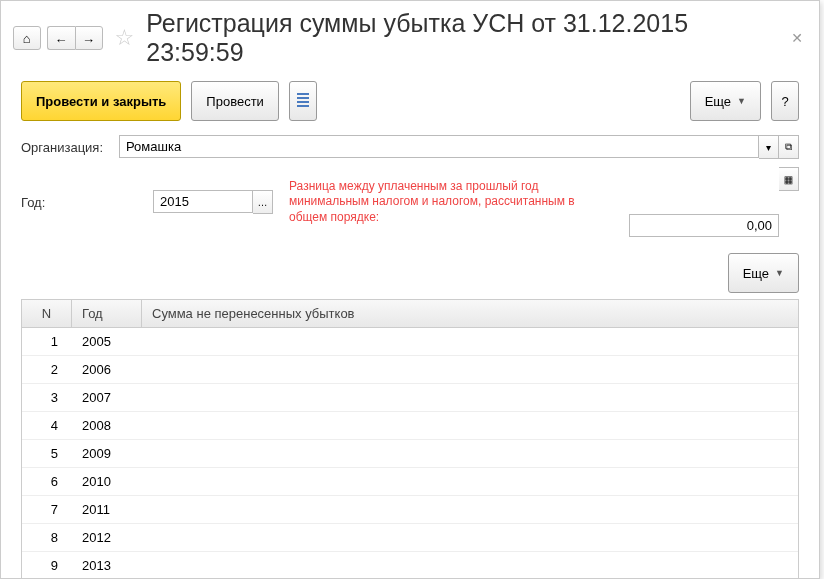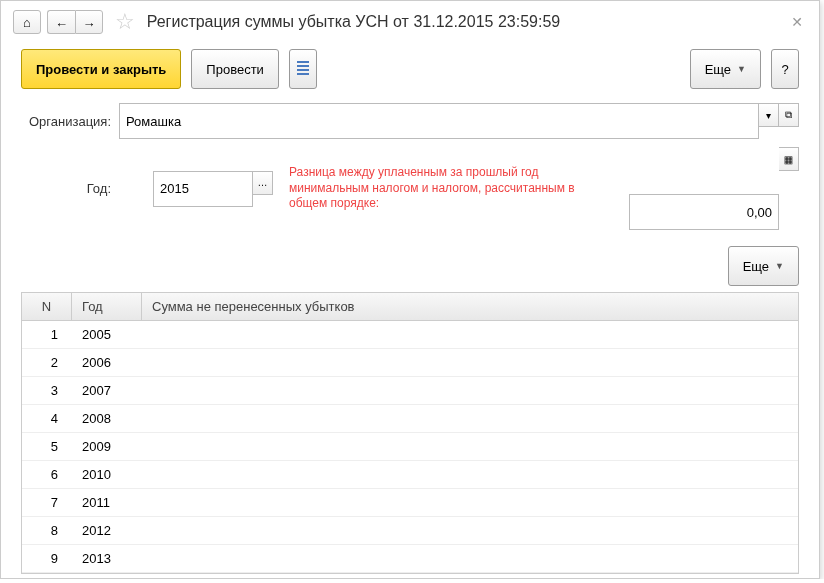--- a/index.html
+++ b/index.html
@@ -4,36 +4,36 @@
 <style>
 * { box-sizing: border-box; margin: 0; padding: 0; }
 body { font-family: Arial, sans-serif; font-size: 13px; background: #fff; }
 .window { width: 824px; height: 583px; position: relative; border: 1px solid #ccc; }
 
 .titlebar { display: flex; align-items: center; padding: 8px 12px; gap: 6px; }
 .iconbtn { width: 28px; height: 24px; border: 1px solid #bbb; background: linear-gradient(#fff,#eee); border-radius: 3px; display: inline-flex; align-items: center; justify-content: center; cursor: pointer; font-size: 13px; }
 .iconbtn.half-l { border-radius: 3px 0 0 3px; border-right: none; }
 .iconbtn.half-r { border-radius: 0 3px 3px 0; }
 .star { color: #ccc; font-size: 22px; padding: 0 6px; cursor: pointer; }
-.title { font-size: 16px; color: #333; font-weight: normal; }
+.title { font-size: 25px; color: #333; font-weight: normal; }
 .close-x { margin-left: auto; color: #999; cursor: pointer; font-size: 14px; padding: 0 4px; }
 
 .toolbar { display: flex; align-items: center; padding: 6px 20px 10px; gap: 10px; }
 .btn { height: 40px; padding: 0 14px; border: 1px solid #999; background: linear-gradient(#fff,#e8e8e8); border-radius: 3px; cursor: pointer; font-size: 13px; }
 .btn.primary { background: linear-gradient(#ffe97a,#ffd633); border-color: #b89a00; font-weight: bold; }
 .btn.small { width: 28px; padding: 0; }
 .bars-icon { display: inline-block; width: 12px; height: 14px; background: repeating-linear-gradient(#4a7bc0 0 2px, transparent 2px 4px); }
 .spacer { flex: 1; }
 .dropdown-btn { display: inline-flex; align-items: center; gap: 6px; }
 .chev { font-size: 9px; color: #555; }
 
 .form-row { display: flex; align-items: center; padding: 4px 20px; gap: 8px; }
-.label { width: 90px; color: #333; text-align: right; }
+.label { width: 90px; color: #333; }
 .input-wrap { display: flex; flex: 1; }
-.text-input { flex: 1; height: 36px; border: 1px solid #bbb; padding: 0 6px; font-size: 13px; }
+.text-input { flex: 1; height: 23px; border: 1px solid #bbb; padding: 0 6px; font-size: 13px; }
 .input-btn { width: 20px; height: 24px; border: 1px solid #bbb; border-left: none; background: linear-gradient(#fff,#eee); cursor: pointer; font-size: 10px; display: inline-flex; align-items: center; justify-content: center; }
 .year-input { width: 100px; margin-left: 34px; }
 .desc { flex: 1; font-size: 12px; color: #ef4444; padding: 0 8px; line-height: 1.3; }
 .num-input { width: 150px; text-align: right; margin-top: 47px; }
 
 .sub-toolbar { display: flex; justify-content: flex-end; padding: 12px 20px 6px; }
 
 .grid { margin: 0 20px; border: 1px solid #ccc; }
 .grid-head { display: flex; background: linear-gradient(#f8f8f8,#e8e8e8); border-bottom: 1px solid #ccc; }
 .grid-head .cell { padding: 6px 10px; border-right: 1px solid #ccc; color: #444; }

